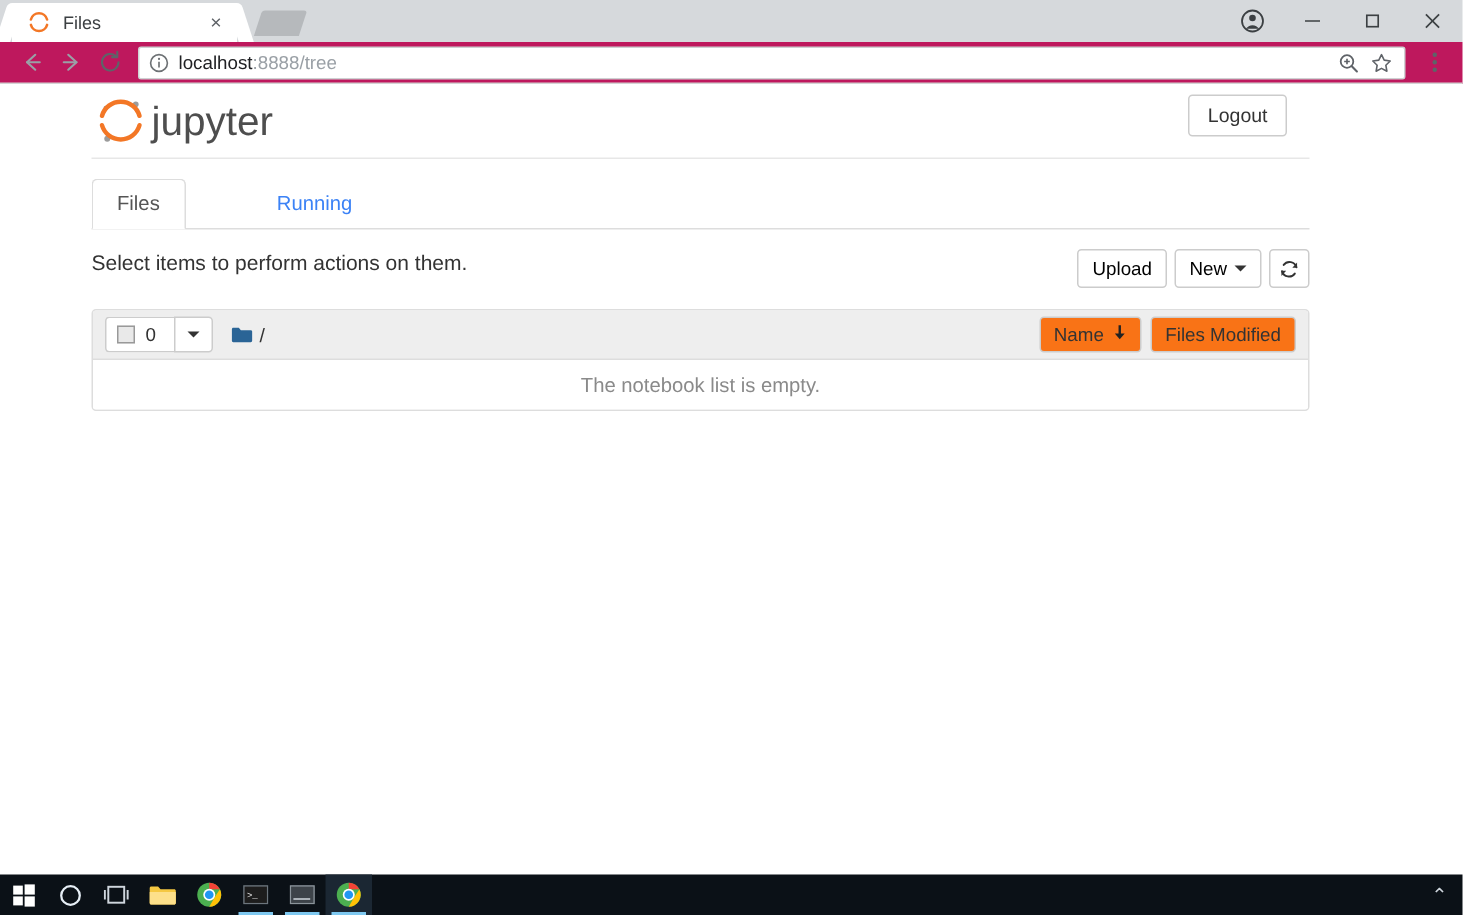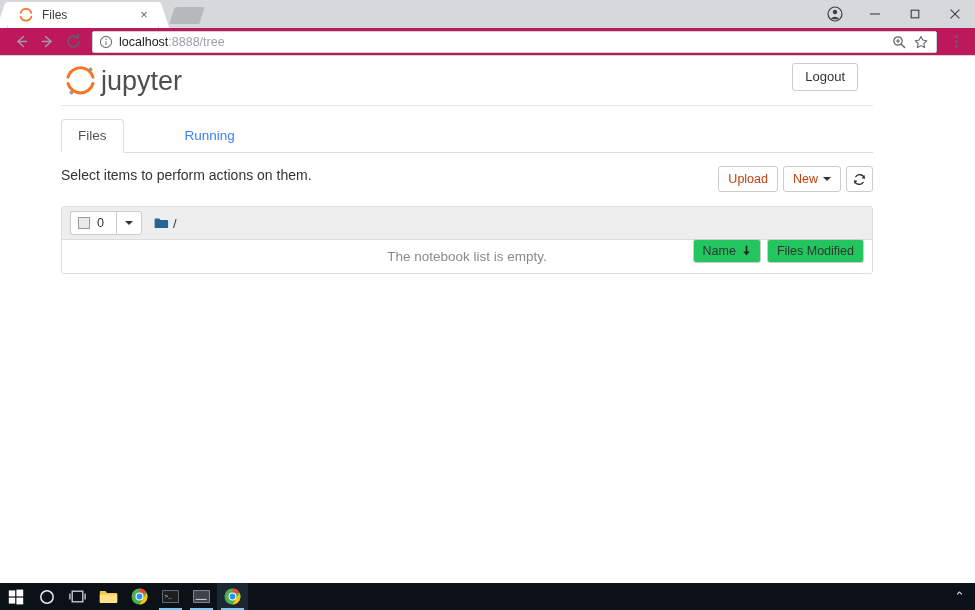--- a/index.html
+++ b/index.html
@@ -223,21 +223,21 @@
   }
   .action-btns {
     position: absolute;
     right: 0px; top: -1px;
     display: flex; align-items: center;
   }
   .btn {
     height: 26px;
     padding: 0 9px;
     font-size: 12.5px;
-    color: #c2410c;
+    color: #000000;
     background: #fff;
     border: 1px solid #ccc;
     border-radius: 3px;
     line-height: 24px;
     margin-left: 5px;
     display: inline-flex; align-items: center;
   }
   .caret {
     display: inline-block;
     width: 0; height: 0;
@@ -303,26 +303,26 @@
   .sort-btns {
     position: absolute;
     right: 8px; top: 4px;
     display: flex; align-items: center;
   }
   .sort-btn {
     height: 24px;
     padding: 0 9px;
     font-size: 12.5px;
     color: #333;
-    background: #22c55e;
+    background: #f97316;
     border: 1px solid #ccc;
     border-radius: 3px;
     line-height: 22px;
     margin-left: 6px;
-    display: inline-flex; align-items: center; margin-top: 28px;
+    display: inline-flex; align-items: center;
   }
   .arrow-down { margin-left: 6px; font-size: 11px; line-height: 1;}
   .empty-row {
     height: 33px;
     display: flex; align-items: center; justify-content: center;
     font-size: 13.5px;
     color: #8a8a8a;
     background: #fff;
   }
 

